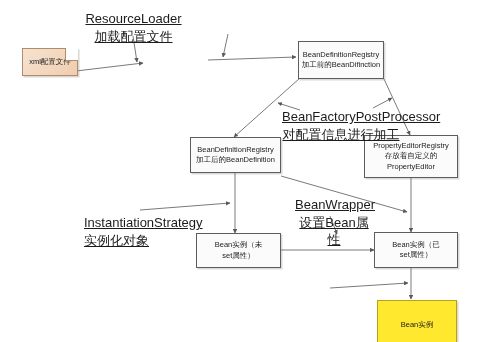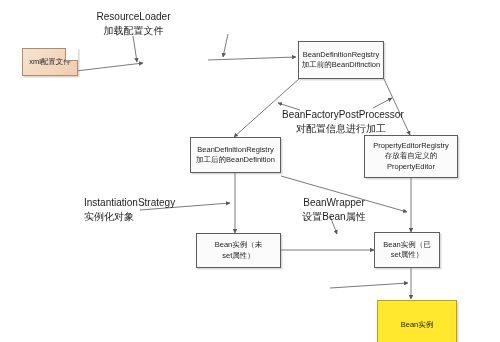--- a/index.html
+++ b/index.html
@@ -59,28 +59,29 @@
     background: #ffe82e;
     border: 1px solid #b5a01f;
     box-shadow: 1.5px 1.5px 0 rgba(150,145,110,0.35);
   }
   .node-label {
     white-space: pre-line;
     padding: 0 2px;
   }
   .edge-label {
     position: absolute;
-    font-size: 10px;
+    font-size: 13px;
     line-height: 1.35;
     color: #1c1c1c;
     white-space: pre-line;
     text-align: center;
     z-index: 4;
+    text-decoration: underline;
   }
-  .edge-label.left-align { text-align: left; }
+  .edge-label.left-align { text-align: left; margin-top: 18px; }
 </style>
 </head>
 <body>
 
 <div id="canvas">
 
   <svg id="edges" viewBox="0 0 500 342" width="500" height="342">
     <defs>
       <marker id="ah" viewBox="0 0 10 10" refX="9" refY="5" markerWidth="5" markerHeight="5" orient="auto-start-reverse">
         <path d="M 0 0 L 10 5 L 0 10 z" fill="#5a5a5a"></path>
@@ -141,21 +142,21 @@
     <span class="node-label">PropertyEditorRegistry
 存放着自定义的
 PropertyEditor</span>
   </div>
 
   <div class="node node-box" style="left:196px; top:233px; width:85px; height:35px;">
     <span class="node-label">Bean实例（未
 set属性）</span>
   </div>
 
-  <div class="node node-box" style="left:374px; top:232px; width:66px; height:36px;">
+  <div class="node node-box" style="left:374px; top:232px; width:84px; height:36px;">
     <span class="node-label">Bean实例（已
 set属性）</span>
   </div>
 
   <div class="node node-highlight" style="left:377px; top:300px; width:80px; height:50px;">
     <span class="node-label">Bean实例</span>
   </div>
 
   <div class="edge-label" style="left:76px; top:10px; width:115px;">ResourceLoader
 加载配置文件</div>

